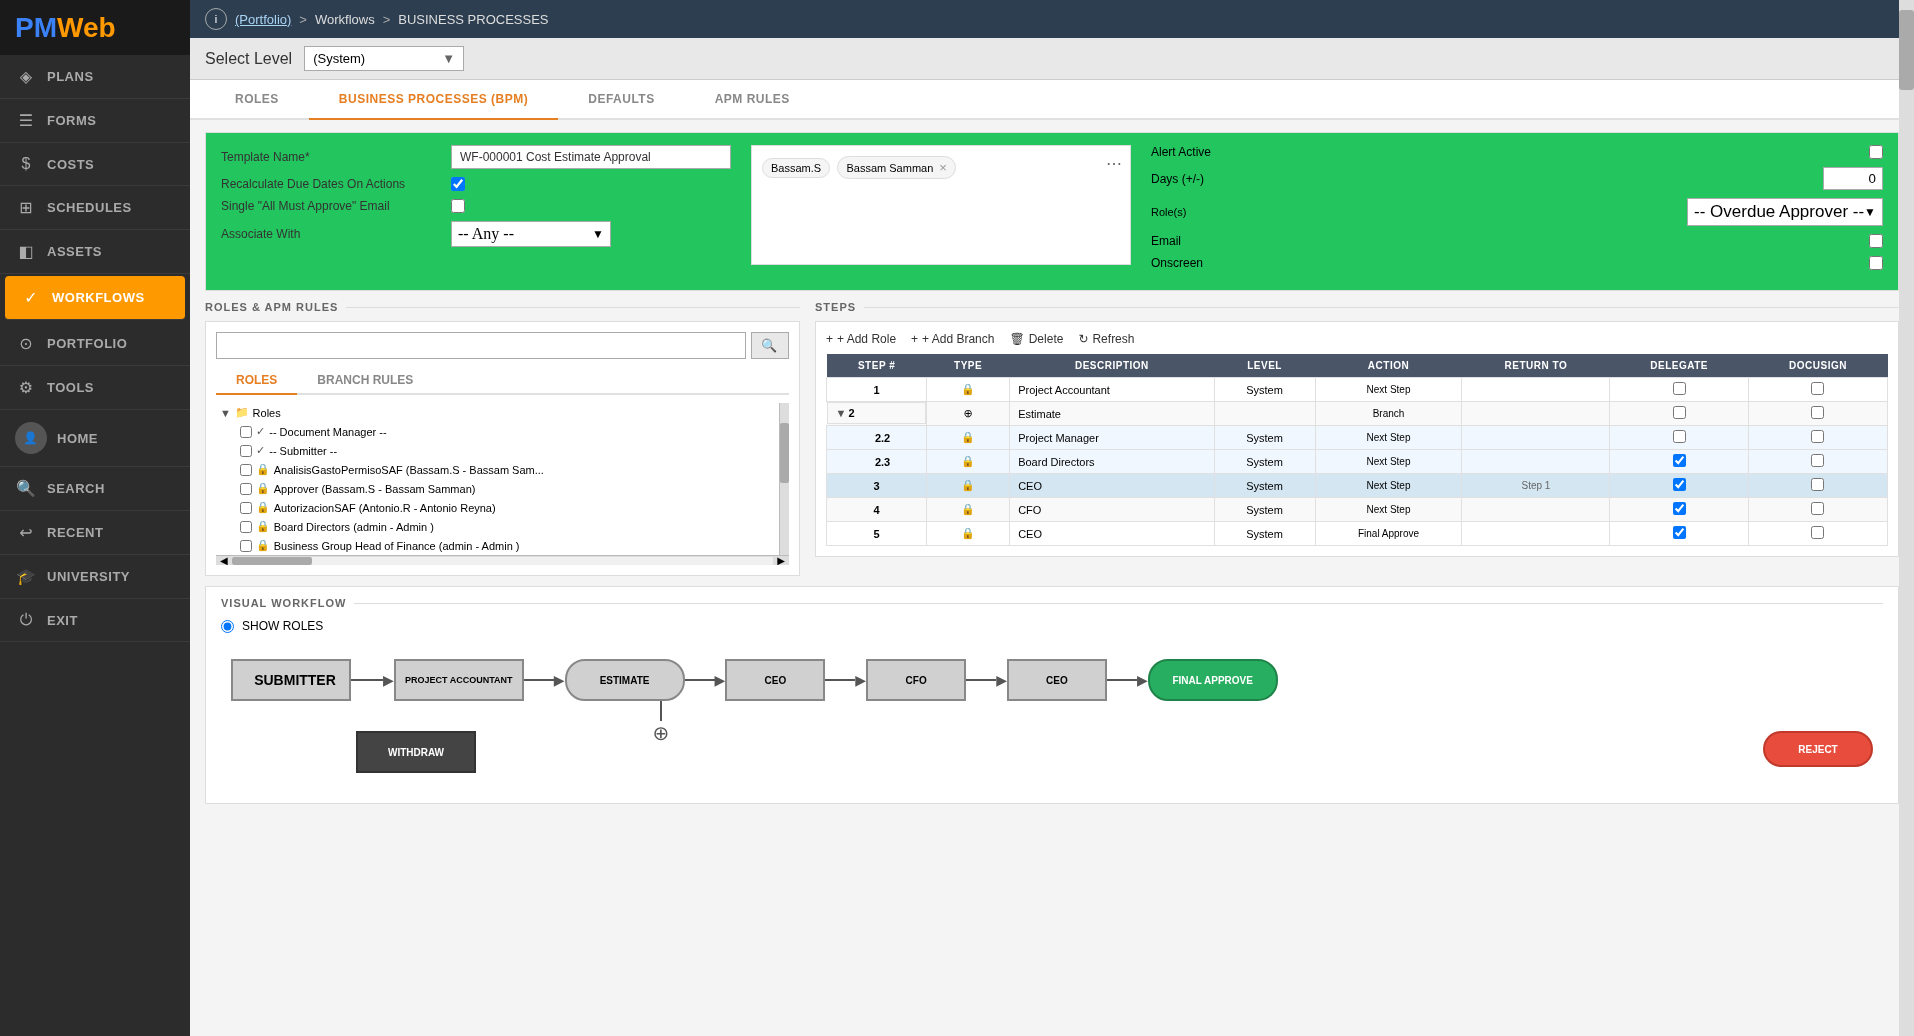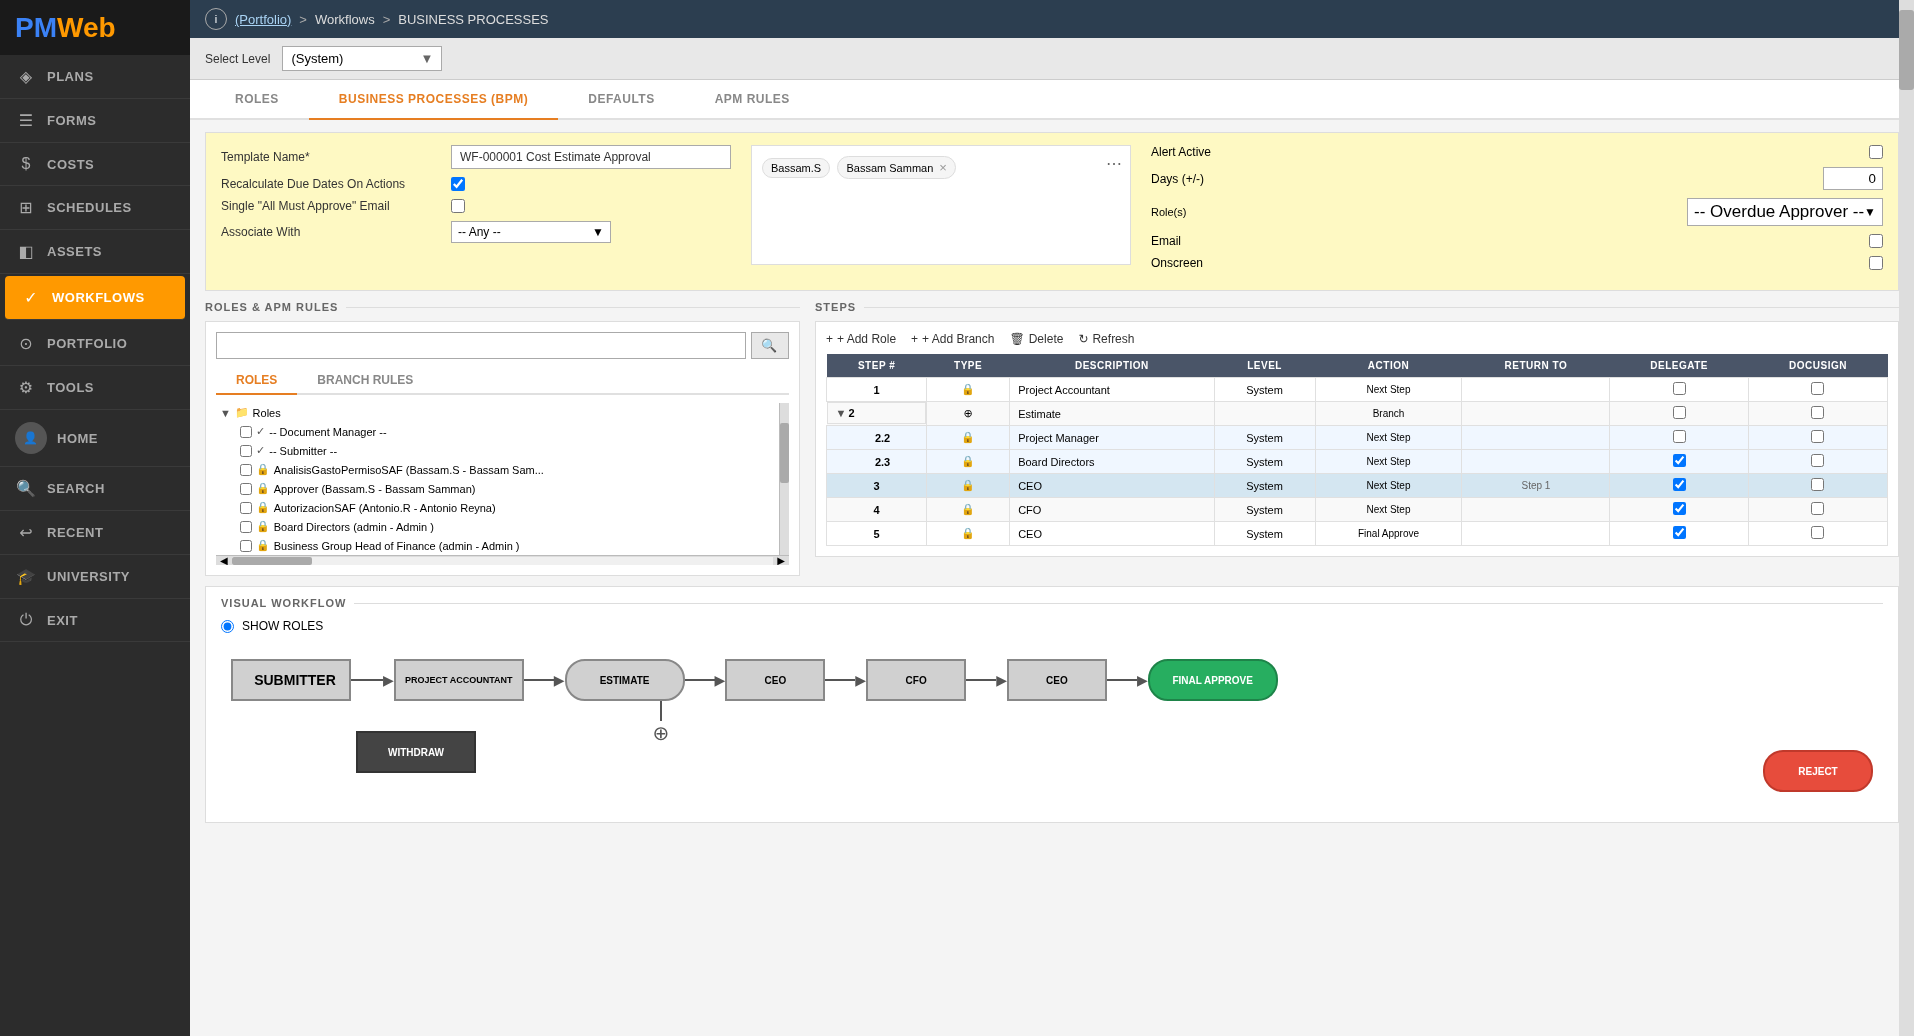--- a/index.html
+++ b/index.html
@@ -36,21 +36,21 @@
     }
     .topbar-info { width: 22px; height: 22px; border-radius: 50%; border: 1px solid #aaa; display: flex; align-items: center; justify-content: center; font-size: 11px; cursor: pointer; }
     .topbar-link { color: #aad4f5; text-decoration: underline; cursor: pointer; }
     .topbar-sep { color: #aaa; }
     .topbar-text { color: #ddd; }
 
     
     .select-level-row {
       background: #e8e8e8; padding: 8px 15px; display: flex; align-items: center; gap: 12px; border-bottom: 1px solid #ccc;
     }
-    .select-level-label { font-size: 12px; color: #333; font-weight: normal; text-align: center; }
+    .select-level-label { font-size: 16px; color: #333; font-weight: normal; text-align: center; }
     .select-level-dropdown {
       display: flex; align-items: center; border: 1px solid #aaa; background: white; padding: 4px 8px;
       min-width: 160px; justify-content: space-between; cursor: pointer; font-size: 13px;
     }
     .dropdown-arrow { color: #666; margin-left: 8px; }
 
     
     .tabs-row {
       background: white; display: flex; border-bottom: 2px solid #e0e0e0; padding: 0 15px;
     }
@@ -226,39 +226,39 @@
 
   <div class="tabs-row">
     <div class="tab">ROLES</div>
     <div class="tab active">BUSINESS PROCESSES (BPM)</div>
     <div class="tab">DEFAULTS</div>
     <div class="tab">APM RULES</div>
   </div>
 
   <div class="content-area">
 
-    <div style="background:#fef9c3; border:1px solid #ddd; padding:12px 15px; margin-bottom:10px; display:flex; gap:20px;">
+    <div style="background:#22c55e; border:1px solid #ddd; padding:12px 15px; margin-bottom:10px; display:flex; gap:20px;">
 
       <div style="flex:0 0 480px;">
         <div class="form-row">
           <span class="form-label">Template Name*</span>
           <input type="text" class="form-input form-input-wide" value="WF-000001 Cost Estimate Approval" style="">
         </div>
         <div class="form-row">
           <span class="form-label">Recalculate Due Dates On Actions</span>
           <input type="checkbox" class="checkbox" checked="" style="">
         </div>
         <div class="form-row">
           <span class="form-label">Single "All Must Approve" Email</span>
           <input type="checkbox" class="checkbox" style="">
         </div>
         <div class="form-row">
           <span class="form-label">Associate With</span>
           <div style="display:flex;align-items:center;border:1px solid #aaa;padding:3px 6px;min-width:160px;background:white;cursor:pointer;">
-            <span style="flex:1;font-size:12px;">-- Any --</span>
+            <span style="flex:1;font-size:16px;font-family:Liberation Serif, serif;">-- Any --</span>
             <span>▼</span>
           </div>
         </div>
       </div>
 
       <div style="flex:0 0 380px;">
         <div class="tags-area" style="min-height:120px; position:relative;">
           <span class="tags-dots">⋯</span>
           <div>
             <div class="tag">
@@ -566,21 +566,21 @@
             <div style="width:120px;height:42px;background:#444;border:2px solid #333;display:flex;align-items:center;justify-content:center;font-size:10px;font-weight:bold;color:white;margin-top:30px;">WITHDRAW</div>
           </div>
 
           <div style="width:120px;display:flex;justify-content:center;flex-direction:column;align-items:center;">
             <div style="width:2px;height:20px;background:#555;"></div>
             <span style="font-size:20px;color:#555;">⊕</span>
           </div>
 
           <div style="flex:1;display:flex;justify-content:flex-end;align-items:center;padding-top:30px;">
 
-            <div style="width:110px;height:42px;background:#e74c3c;border:2px solid #c0392b;border-radius:20px;display:flex;align-items:center;justify-content:center;font-size:10px;font-weight:bold;color:white;margin-top:19px;">REJECT</div>
+            <div style="width:110px;height:36px;background:#e74c3c;border:2px solid #c0392b;border-radius:20px;display:flex;align-items:center;justify-content:center;font-size:10px;font-weight:bold;color:white;">REJECT</div>
           </div>
         </div>
       </div>
     </div>
 
   </div>
 </div>
 
 <div class="vertical-scroll">
   <div class="scroll-thumb"></div>

